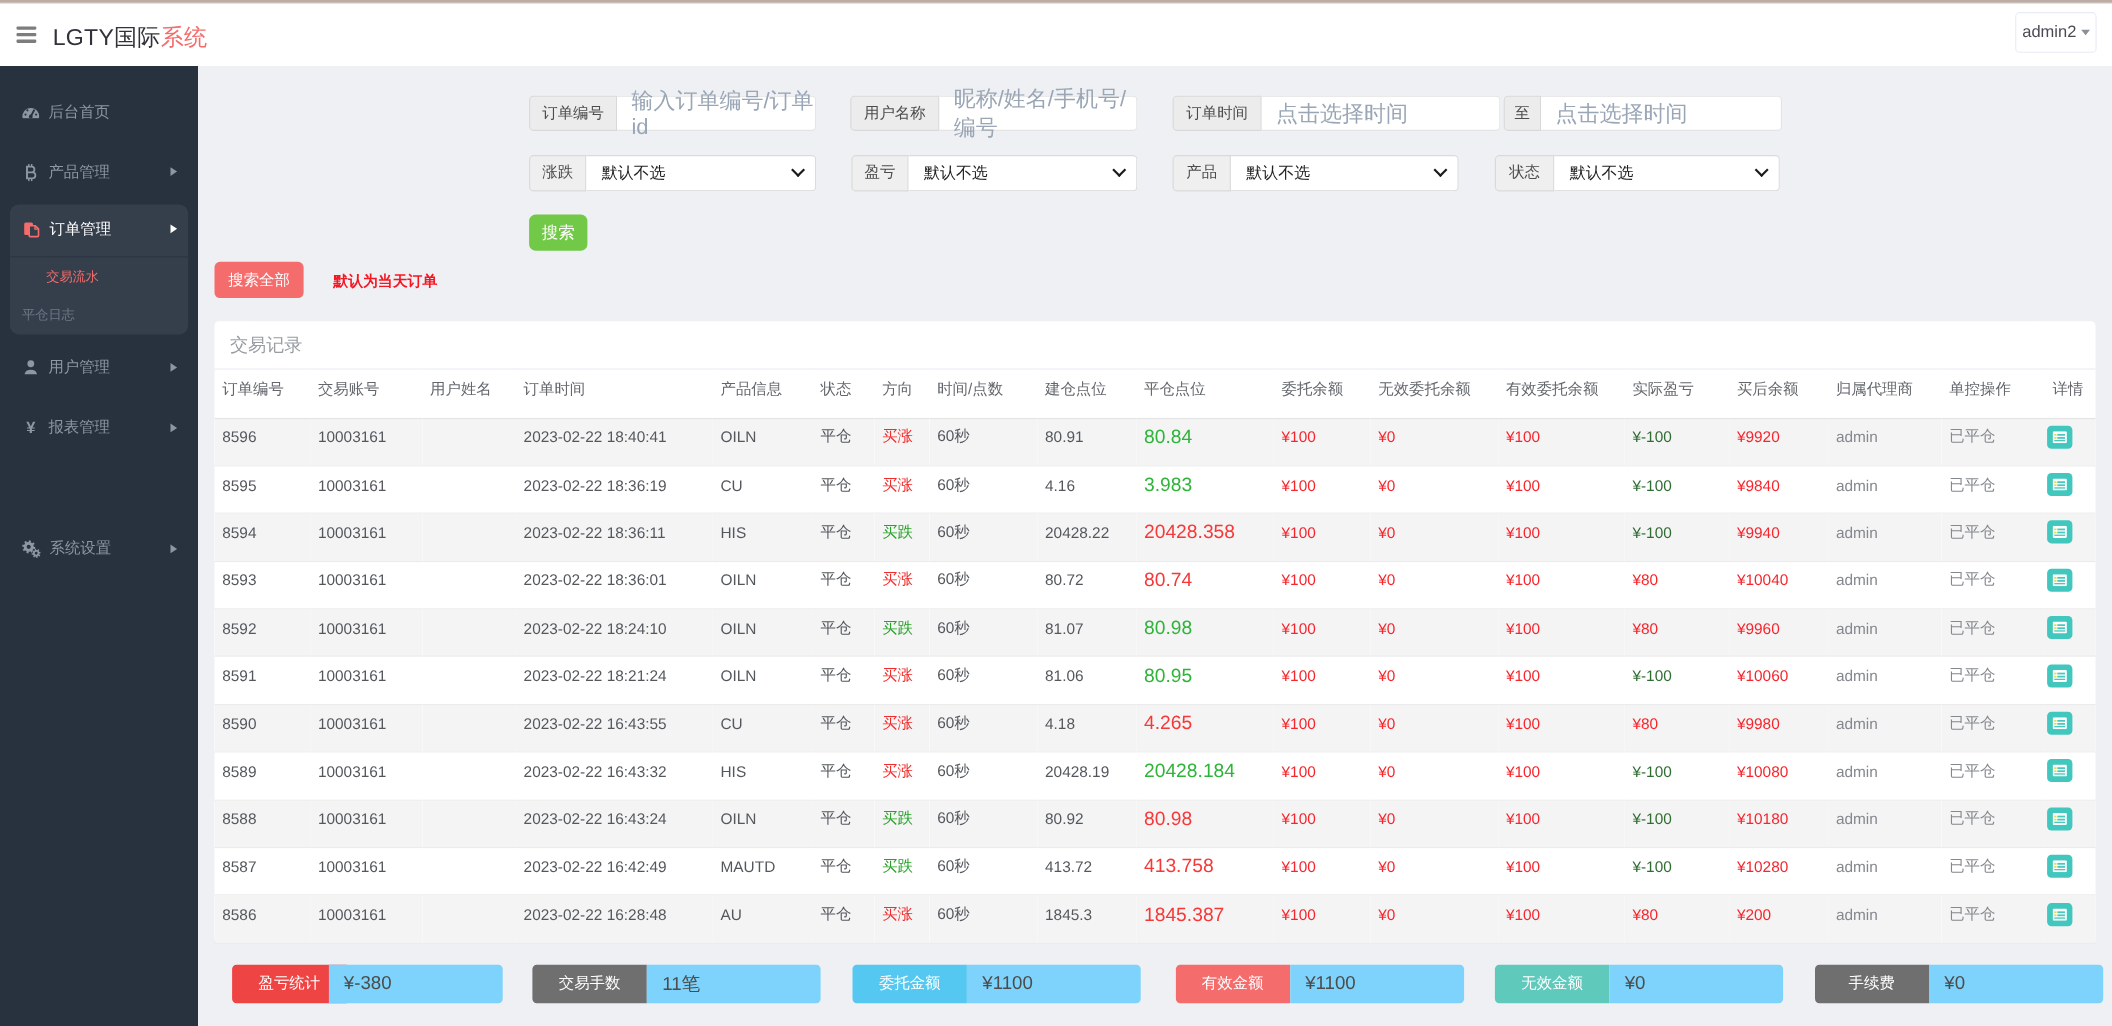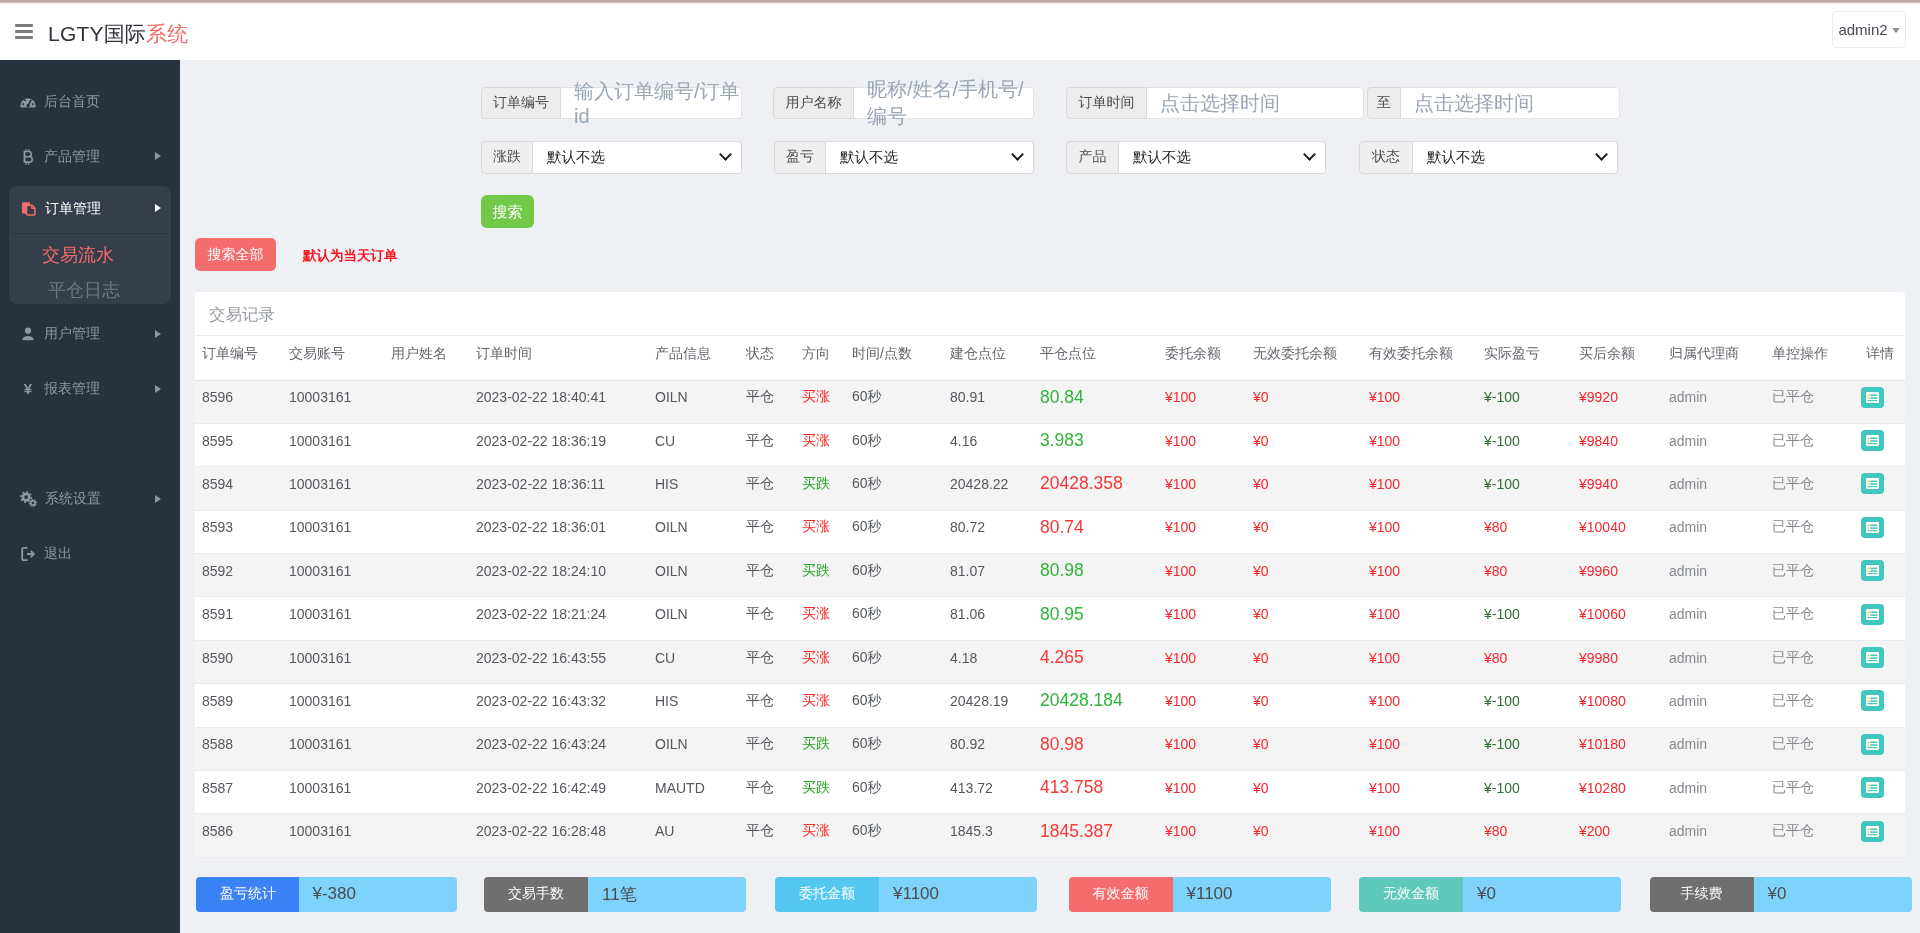--- a/index.html
+++ b/index.html
@@ -15,21 +15,21 @@
 #logo b{color:#f56c6c;font-weight:normal}
 #adminbtn{position:absolute;left:1832px;top:9px;width:74px;height:37px;background:#fff;border:1px solid #e9ecf5;border-radius:4px;font-size:15px;color:#4a4a55;line-height:35px;text-align:center}
 #adminbtn .tri{display:inline-block;width:0;height:0;border-top:5px solid #8a8f98;border-left:4.5px solid transparent;border-right:4.5px solid transparent;margin-left:4px;vertical-align:2px}
 
 #side{position:absolute;left:0;top:60px;width:180px;height:873px;background:#28323e}
 .mi{position:absolute;left:0;width:180px;height:55px;display:flex;align-items:center;color:#8d96a3;font-size:14px}
 .mi svg{margin-left:20px;flex:none}
 .mi .tx{margin-left:8px}
 .car{position:absolute;right:19px;top:50%;margin-top:-4.5px;width:0;height:0;border-left:6px solid #8d96a3;border-top:4.5px solid transparent;border-bottom:4.5px solid transparent}
 #obox{position:absolute;left:9px;top:126px;width:162px;height:117.5px;background:#353e4b;border-radius:8px}
-.smi{position:absolute;left:0;width:208px;font-size:18px}
+.smi{position:absolute;left:0;width:208px;font-size:12px}
 
 .ig-label{position:absolute;background:#ececec;border:1px solid #d9d9d9;border-radius:4px 0 0 4px;font-size:14px;color:#4c4c4c;display:flex;align-items:center;justify-content:center}
 .ig-input{position:absolute;background:#fff;border:1px solid #e3e3e3;border-left:none;border-radius:0 4px 4px 0;font-size:20px;color:#9aa6b5;display:flex;align-items:center;padding-left:13px}
 .sel-label{position:absolute;background:#efefef;border:1px solid #d9d9d9;border-radius:4px 0 0 4px;font-size:14px;color:#4c4c4c;display:flex;align-items:center;justify-content:center}
 .sel-box{position:absolute;background:#fff;border:1px solid #d9d9d9;border-left:none;border-radius:0 4px 4px 0;font-size:14.5px;color:#222;display:flex;align-items:center;padding-left:14px}
 .chev{position:absolute;right:11px;top:50%;width:9px;height:9px;margin-top:-7px;border-right:2.6px solid #1b1b1b;border-bottom:2.6px solid #1b1b1b;transform:rotate(45deg)}
 #searchbtn{position:absolute;left:481px;top:195px;width:53px;height:33px;background:#72c947;border-radius:6px;color:#fff;font-size:15px;text-align:center;line-height:33px}
 #allbtn{position:absolute;left:195px;top:238px;width:81px;height:33px;background:#f56c6c;border-radius:5px;color:#fff;font-size:14px;text-align:center;line-height:33px}
 #daytip{position:absolute;left:303px;top:247px;font-size:13.5px;font-weight:bold;color:#f61622}
 
@@ -95,21 +95,21 @@
   <div class="mi" style="top:121px;color:#fff">
     <svg width="17" height="17" viewBox="0 0 17 17">
         <rect x="2" y="2.2" width="8" height="11.5" rx="1.4" fill="#f56c6c"></rect>
         <path d="M7.5 5.2h4.6l2.9 2.9v6a1 1 0 0 1-1 1H7.5a1 1 0 0 1-1-1v-7.9a1 1 0 0 1 1-1z" fill="#353e4b" stroke="#f56c6c" stroke-width="1.5"></path>
         <path d="M11.8 5.4v2.9h2.9" fill="none" stroke="#f56c6c" stroke-width="1.3"></path>
       </svg>
     <span class="tx">订单管理</span>
       <i class="car" style="border-left-color:#fff"></i>
   </div>
   <div class="smi" style="top:183px;color:#f56c6c"><span style="margin-left:42px">交易流水</span></div>
-  <div class="smi" style="top:218px;color:#6e7887"><span style="margin-left:48px">平仓日志</span></div>
+  <div class="smi" style="top:218px;color:#6e7887"><span style="margin-left:20px">平仓日志</span></div>
   <div class="mi" style="top:246.5px">
     <svg width="16" height="16" viewBox="0 0 16 16">
         <circle cx="8" cy="4.7" r="3.1" fill="#8d96a3"></circle>
         <path d="M2.3 14.2a5.8 5 0 0 1 11.4 0z" fill="#8d96a3"></path>
       </svg>
     <span class="tx">用户管理</span>
       <i class="car"></i>
   </div>
   <div class="mi" style="top:301.5px">
     <svg width="16" height="16" viewBox="0 0 16 16">
@@ -117,27 +117,20 @@
       </svg>
     <span class="tx">报表管理</span>
       <i class="car"></i>
   </div>
   <div class="mi" style="top:411.5px">
     <svg width="17" height="17" viewBox="0 0 17 17">
         <path fill-rule="evenodd" fill="#8d96a3" d="M12.10 6.31 L11.70 8.24 L10.35 7.85 L9.32 9.38 L10.19 10.49 L8.55 11.58 L7.87 10.35 L6.05 10.70 L5.89 12.10 L3.96 11.70 L4.35 10.35 L2.82 9.32 L1.71 10.19 L0.62 8.55 L1.85 7.87 L1.50 6.05 L0.10 5.89 L0.50 3.96 L1.85 4.35 L2.88 2.82 L2.01 1.71 L3.65 0.62 L4.33 1.85 L6.15 1.50 L6.31 0.10 L8.24 0.50 L7.85 1.85 L9.38 2.88 L10.49 2.01 L11.58 3.65 L10.35 4.33 L10.70 6.15 Z M8.00 6.10 A1.9 1.9 0 1 0 4.20 6.10 A1.9 1.9 0 1 0 8.00 6.10 Z M16.71 13.77 L15.93 14.91 L15.08 14.20 L14.04 14.88 L14.34 15.94 L12.99 16.20 L12.89 15.10 L11.66 14.84 L11.13 15.81 L9.99 15.03 L10.70 14.18 L10.02 13.14 L8.96 13.44 L8.70 12.09 L9.80 11.99 L10.06 10.76 L9.09 10.23 L9.87 9.09 L10.72 9.80 L11.76 9.12 L11.46 8.06 L12.81 7.80 L12.91 8.90 L14.14 9.16 L14.67 8.19 L15.81 8.97 L15.10 9.82 L15.78 10.86 L16.84 10.56 L17.10 11.91 L16.00 12.01 L15.74 13.24 Z M14.20 12.00 A1.3 1.3 0 1 0 11.60 12.00 A1.3 1.3 0 1 0 14.20 12.00 Z"></path>
       </svg>
     <span class="tx">系统设置</span>
       <i class="car"></i>
-  </div>
-  <div class="mi" style="top:466.5px">
-    <svg width="16" height="16" viewBox="0 0 16 16">
-        <path d="M7.5 1.8H3.6a1.4 1.4 0 0 0-1.4 1.4v9.6a1.4 1.4 0 0 0 1.4 1.4h3.9" fill="none" stroke="#8d96a3" stroke-width="1.8"></path>
-        <path d="M7 8h6.5M10.8 4.8 14 8l-3.2 3.2" fill="none" stroke="#8d96a3" stroke-width="1.8"></path>
-      </svg>
-    <span class="tx">退出</span>
   </div>
 </div>
 
 <div class="ig-label" style="left:481px;top:87px;width:80px;height:32px">订单编号</div>
 <div class="ig-input" style="left:561px;top:87px;width:181px;height:32px">输入订单编号/订单id</div>
 <div class="ig-label" style="left:773px;top:87px;width:81px;height:32px">用户名称</div>
 <div class="ig-input" style="left:854px;top:87px;width:180px;height:32px">昵称/姓名/手机号/编号</div>
 <div class="ig-label" style="left:1066px;top:87px;width:81px;height:32px">订单时间</div>
 <div class="ig-input" style="left:1147px;top:87px;width:217px;height:32px">点击选择时间</div>
 <div class="ig-label" style="left:1366.5px;top:87px;width:34.5px;height:32px">至</div>
@@ -514,21 +507,21 @@
                 <rect x="1.5" y="5.3" width="2" height="1.6" fill="#d7e04d"></rect>
                 <rect x="4.3" y="5.3" width="7" height="1.6" fill="#49c8bf"></rect>
                 <rect x="1.5" y="8" width="10" height="1.2" fill="#49c8bf"></rect>
               </svg>
             </span></td>
         </tr>
 </tbody>
     </table>
 </div>
 
-<div class="stat-label" style="left:196px;top:876.5px;width:104px;background:#3b82f6">盈亏统计</div>
+<div class="stat-label" style="left:211px;top:876.5px;width:104px;background:#ef4444">盈亏统计</div>
 <div class="stat-val" style="left:298.5px;top:876.5px;width:158px">¥-380</div>
 <div class="stat-label" style="left:484px;top:876.5px;width:104px;background:#6f6f6f">交易手数</div>
 <div class="stat-val" style="left:588px;top:876.5px;width:158px">11笔</div>
 <div class="stat-label" style="left:775px;top:876.5px;width:104px;background:#54c8f0">委托金额</div>
 <div class="stat-val" style="left:879px;top:876.5px;width:158px">¥1100</div>
 <div class="stat-label" style="left:1068.5px;top:876.5px;width:104px;background:#f56c6c">有效金额</div>
 <div class="stat-val" style="left:1172.5px;top:876.5px;width:158px">¥1100</div>
 <div class="stat-label" style="left:1359px;top:876.5px;width:104px;background:#5fc9bc">无效金额</div>
 <div class="stat-val" style="left:1463px;top:876.5px;width:158px">¥0</div>
 <div class="stat-label" style="left:1649.5px;top:876.5px;width:104px;background:#6f6f6f">手续费</div>

